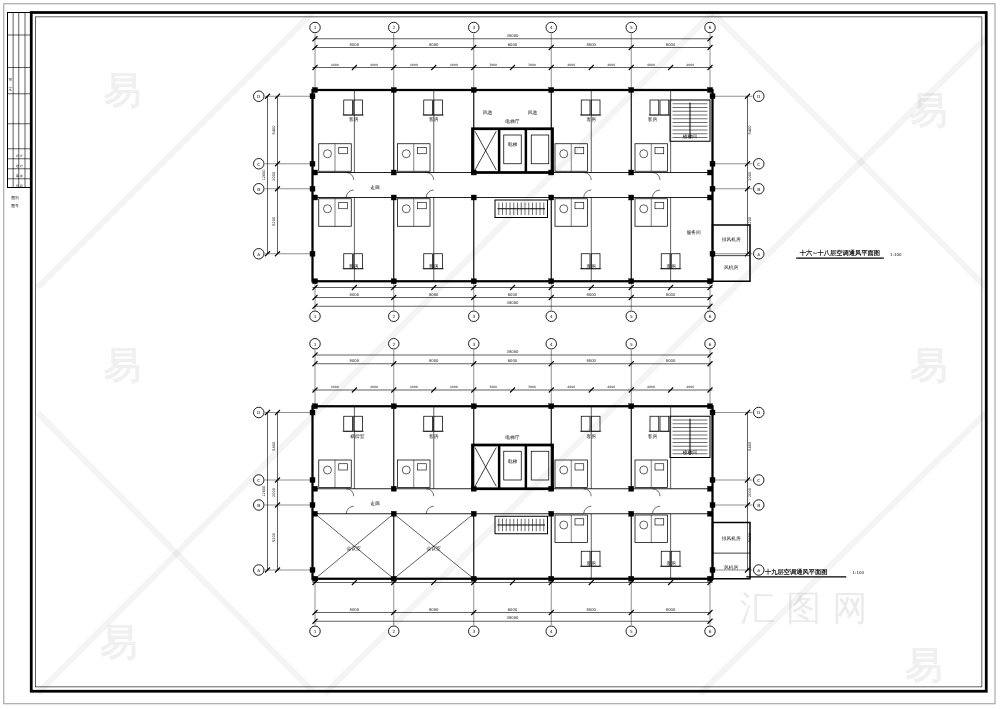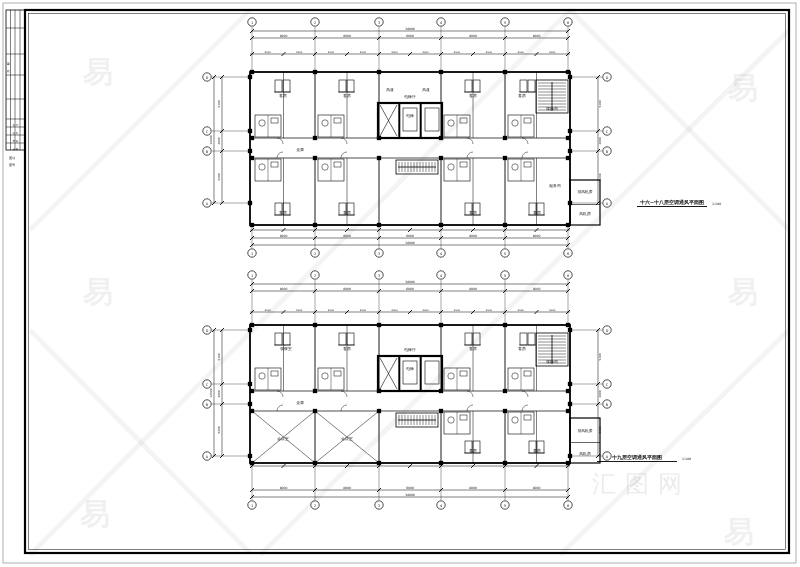--- a/index.html
+++ b/index.html
@@ -8,21 +8,21 @@
     background:#f6f6f4;
     font-family:"DejaVu Sans","Liberation Sans",sans-serif;
   }
   .sheet{position:absolute;left:0;top:0;width:800px;height:567px;background:#ffffff}
   .wm{
     position:absolute;font-size:30px;font-weight:bold;
     color:rgba(60,60,60,0.08);pointer-events:none;user-select:none;
   }
   .wm-logo{
     position:absolute;left:592px;top:468px;
-    font-size:24px;font-weight:normal;letter-spacing:9px;
+    font-size:28px;font-weight:normal;letter-spacing:9px;
     color:rgba(90,90,90,0.12);pointer-events:none;user-select:none;
   }
   svg{position:absolute;left:0;top:0}
   text{font-family:"DejaVu Sans","Liberation Sans",sans-serif;fill:#111}
 </style>
 </head>
 <body>
 
 <div class="sheet">
   <div id="wmlayer">

